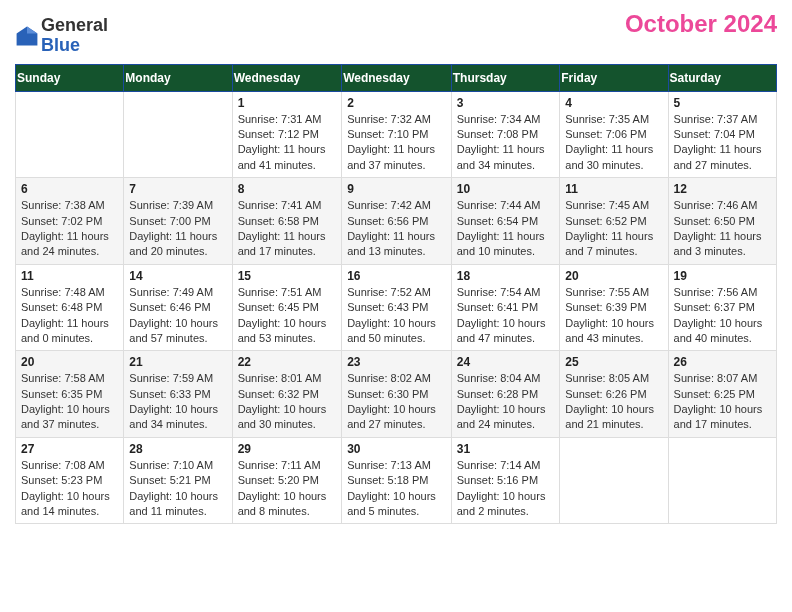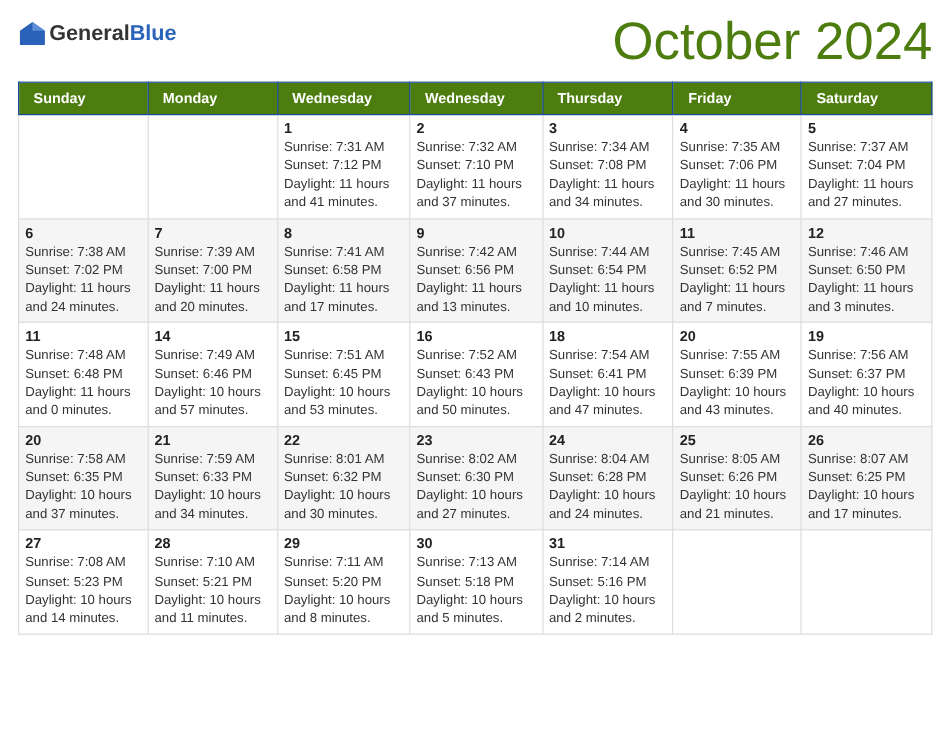--- a/index.html
+++ b/index.html
@@ -16,21 +16,21 @@
       align-items: flex-start;
       margin-bottom: 8px;
     }
     .logo {
       display: flex;
       align-items: center;
       margin-top: 6px;
     }
     .logo-text {
       display: flex;
-      flex-direction: row;
+      flex-direction: column;
       line-height: 1.1;
       justify-content: flex-end;
     }
     .logo-general {
       font-size: 18px;
       font-weight: bold;
       color: #333;
     }
     .logo-blue {
       font-size: 18px;
@@ -39,37 +39,37 @@
     }
     .logo-icon {
       width: 24px;
       height: 24px;
       margin-right: 2px;
     }
     .title-area {
       text-align: right;
     }
     .month-title {
-      font-size: 44px;
-      font-weight: 400;
-      color: #4d7c0f;
+      font-size: 24px;
+      font-weight: 700;
+      color: #ec4899;
     }
     .location {
       font-size: 14px;
       color: #555;
     }
     .calendar {
       width: 100%;
       border-collapse: collapse;
       font-size: 11px;
     }
     .calendar thead tr th {
-      background: #4d7c0f;
+      background: #14532d;
       color: #fff;
-      padding: 6px 12px;
+      padding: 6px 1px;
       text-align: left;
       font-weight: bold;
       font-size: 12px;
       border: 1px solid #1a4a9e;
     }
     .calendar tbody tr td {
       border: 1px solid #ddd;
       vertical-align: top;
       padding: 4px 5px;
       width: 113px;

